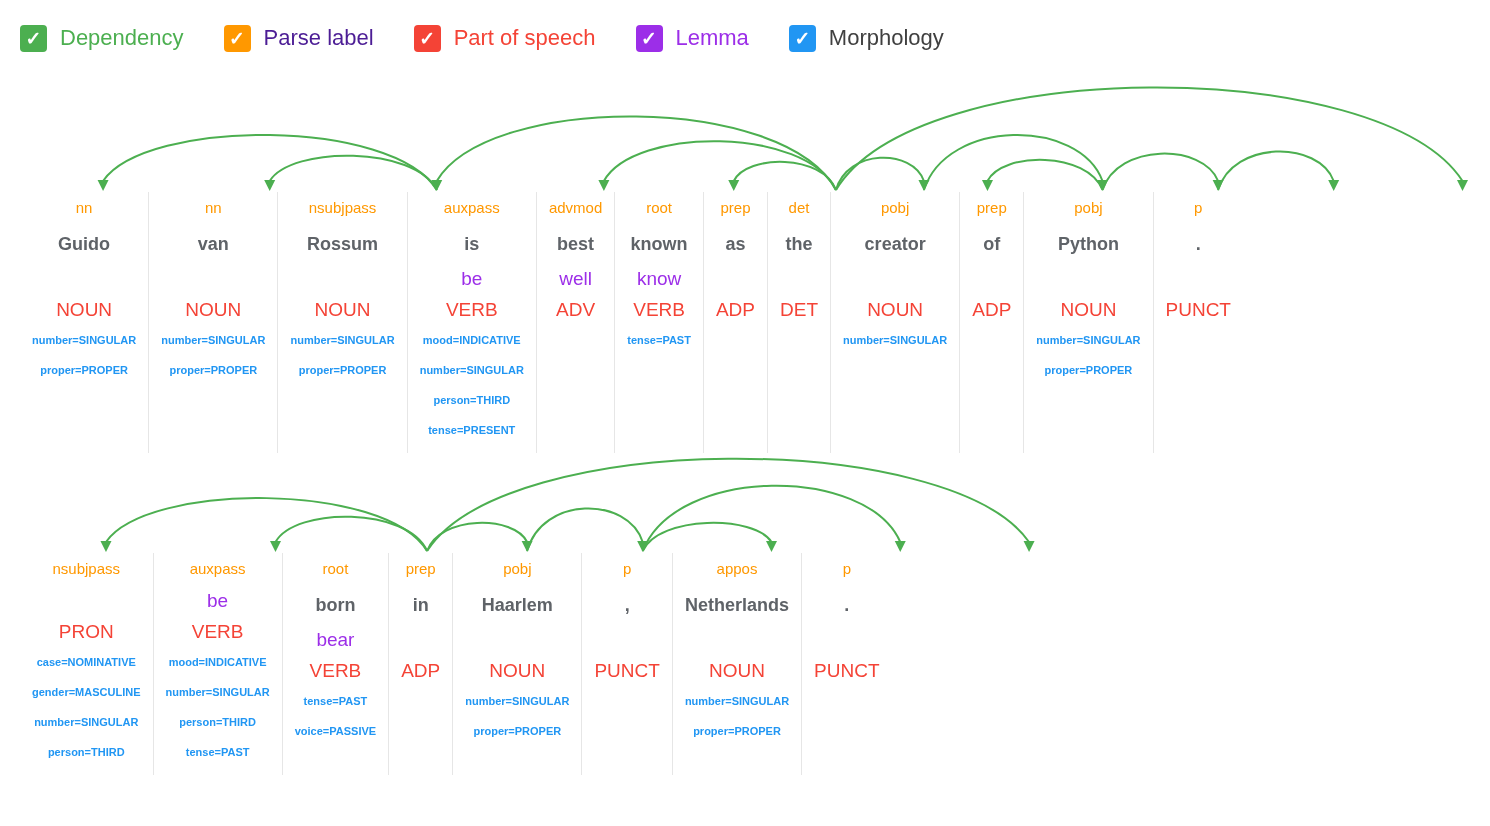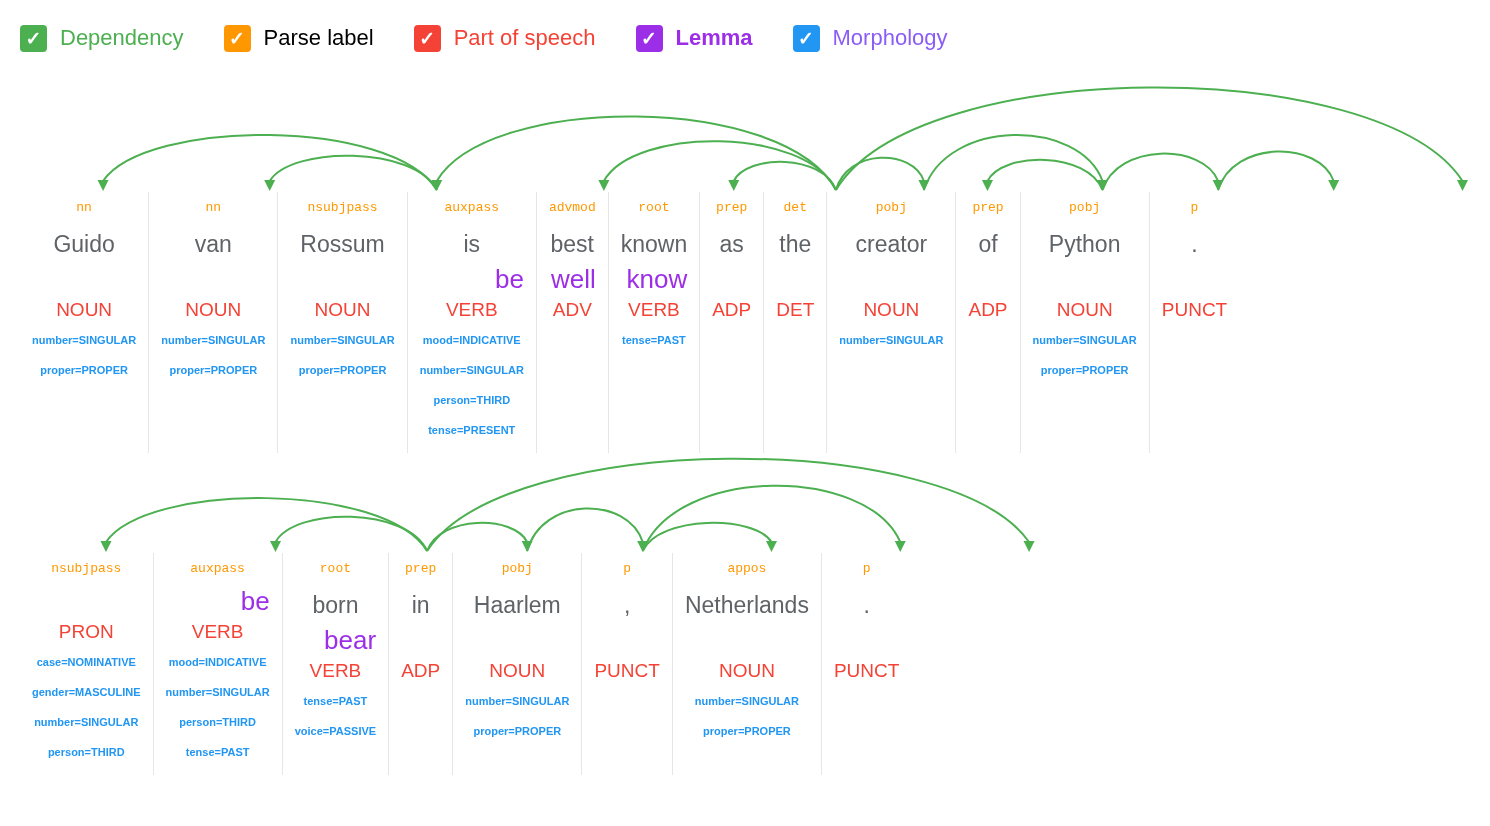--- a/index.html
+++ b/index.html
@@ -23,53 +23,53 @@
   .sentence{position:relative; margin-top:4px;}
   .arcs{display:block;}
   .arc-path{fill:none; stroke:var(--arc); stroke-width:2;}
   .arc-head{fill:var(--arc); stroke:none;}
 
   .tokens{display:flex; align-items:stretch;}
   .token{display:flex; flex-direction:column; text-align:center;
     padding:0 12px 8px 12px; white-space:nowrap;}
   .token + .token{border-left:1px solid var(--divider);}
 
-  .t-label{height:34px; line-height:32px; font-size:13px; color:var(--label);font-family:Liberation Mono, monospace;}
-  .t-word {height:39px; line-height:36px; font-size:23px; font-weight:normal; color:var(--word);}
-  .t-lemma{height:30px; line-height:28px; font-size:26px; color:var(--lemma);text-align:right;}
+  .t-label{height:34px; line-height:32px; font-size:15px; color:var(--label);}
+  .t-word {height:39px; line-height:36px; font-size:18px; font-weight:bold; color:var(--word);}
+  .t-lemma{height:30px; line-height:28px; font-size:19px; color:var(--lemma);}
   .t-pos  {height:30px; line-height:30px; font-size:19px; color:var(--pos);}
   .t-morph-line{height:30px; line-height:30px; font-size:11px; font-weight:bold; color:var(--morph);}
 </style>
 </head>
 <body>
 
 <div class="controls">
   <div class="control">
     <span class="checkbox" style="background: rgb(76, 175, 80);">✓</span>
     <span class="control-label" style="color: rgb(76, 175, 80); text-align: right;">Dependency</span>
   </div>
 
   <div class="control">
     <span class="checkbox" style="background: rgb(255, 152, 0);">✓</span>
-    <span class="control-label" style="color: #000000;">Parse label</span>
+    <span class="control-label" style="color: #4c1d95;">Parse label</span>
   </div>
 
   <div class="control">
     <span class="checkbox" style="background: rgb(244, 67, 54);">✓</span>
     <span class="control-label" style="color: rgb(244, 67, 54); text-align: right;">Part of speech</span>
   </div>
 
   <div class="control">
     <span class="checkbox" style="background: rgb(156, 46, 232);">✓</span>
-    <span class="control-label" style="color: rgb(156, 46, 232); font-weight: bold;">Lemma</span>
+    <span class="control-label" style="color: rgb(156, 46, 232);">Lemma</span>
   </div>
 
   <div class="control">
     <span class="checkbox" style="background: rgb(33, 150, 243);">✓</span>
-    <span class="control-label" style="color: #8b5cf6;">Morphology</span>
+    <span class="control-label" style="color: #404040;">Morphology</span>
   </div>
 </div>
 
 <div id="sentences">
   <div class="sentence">
     <svg class="arcs" height="108" width="1450" viewBox="0 0 1450 108">
         <path class="arc-path" d="M 416.7734375 106 C 373.39 34.24000000000001, 126.438125 34.24000000000001, 83.0546875 97"></path>
         <path class="arc-head" d="M 77.5546875 96 L 88.5546875 96 L 83.0546875 107 Z"></path>
         <path class="arc-path" d="M 416.7734375 106 C 395.04921875 61.84, 271.38828125 61.84, 249.6640625 97"></path>
         <path class="arc-head" d="M 244.1640625 96 L 255.1640625 96 L 249.6640625 107 Z"></path>

